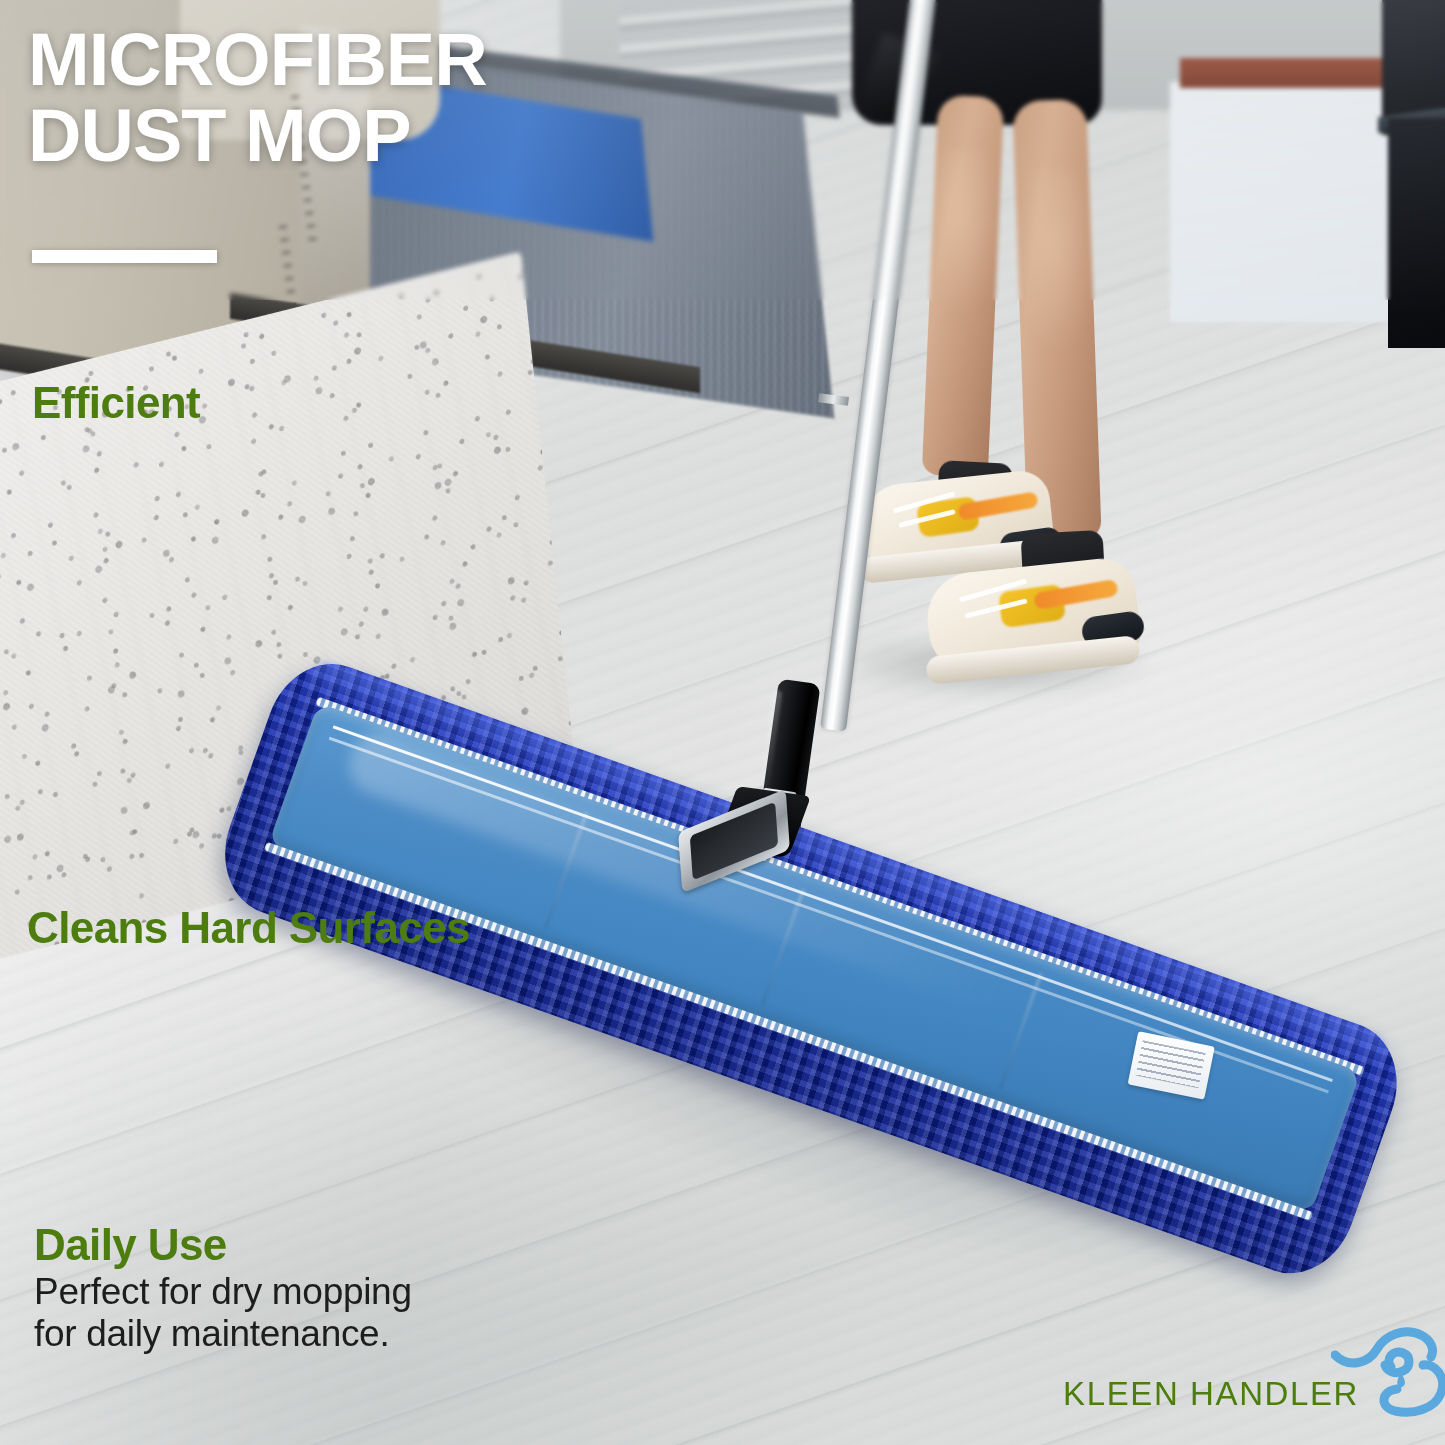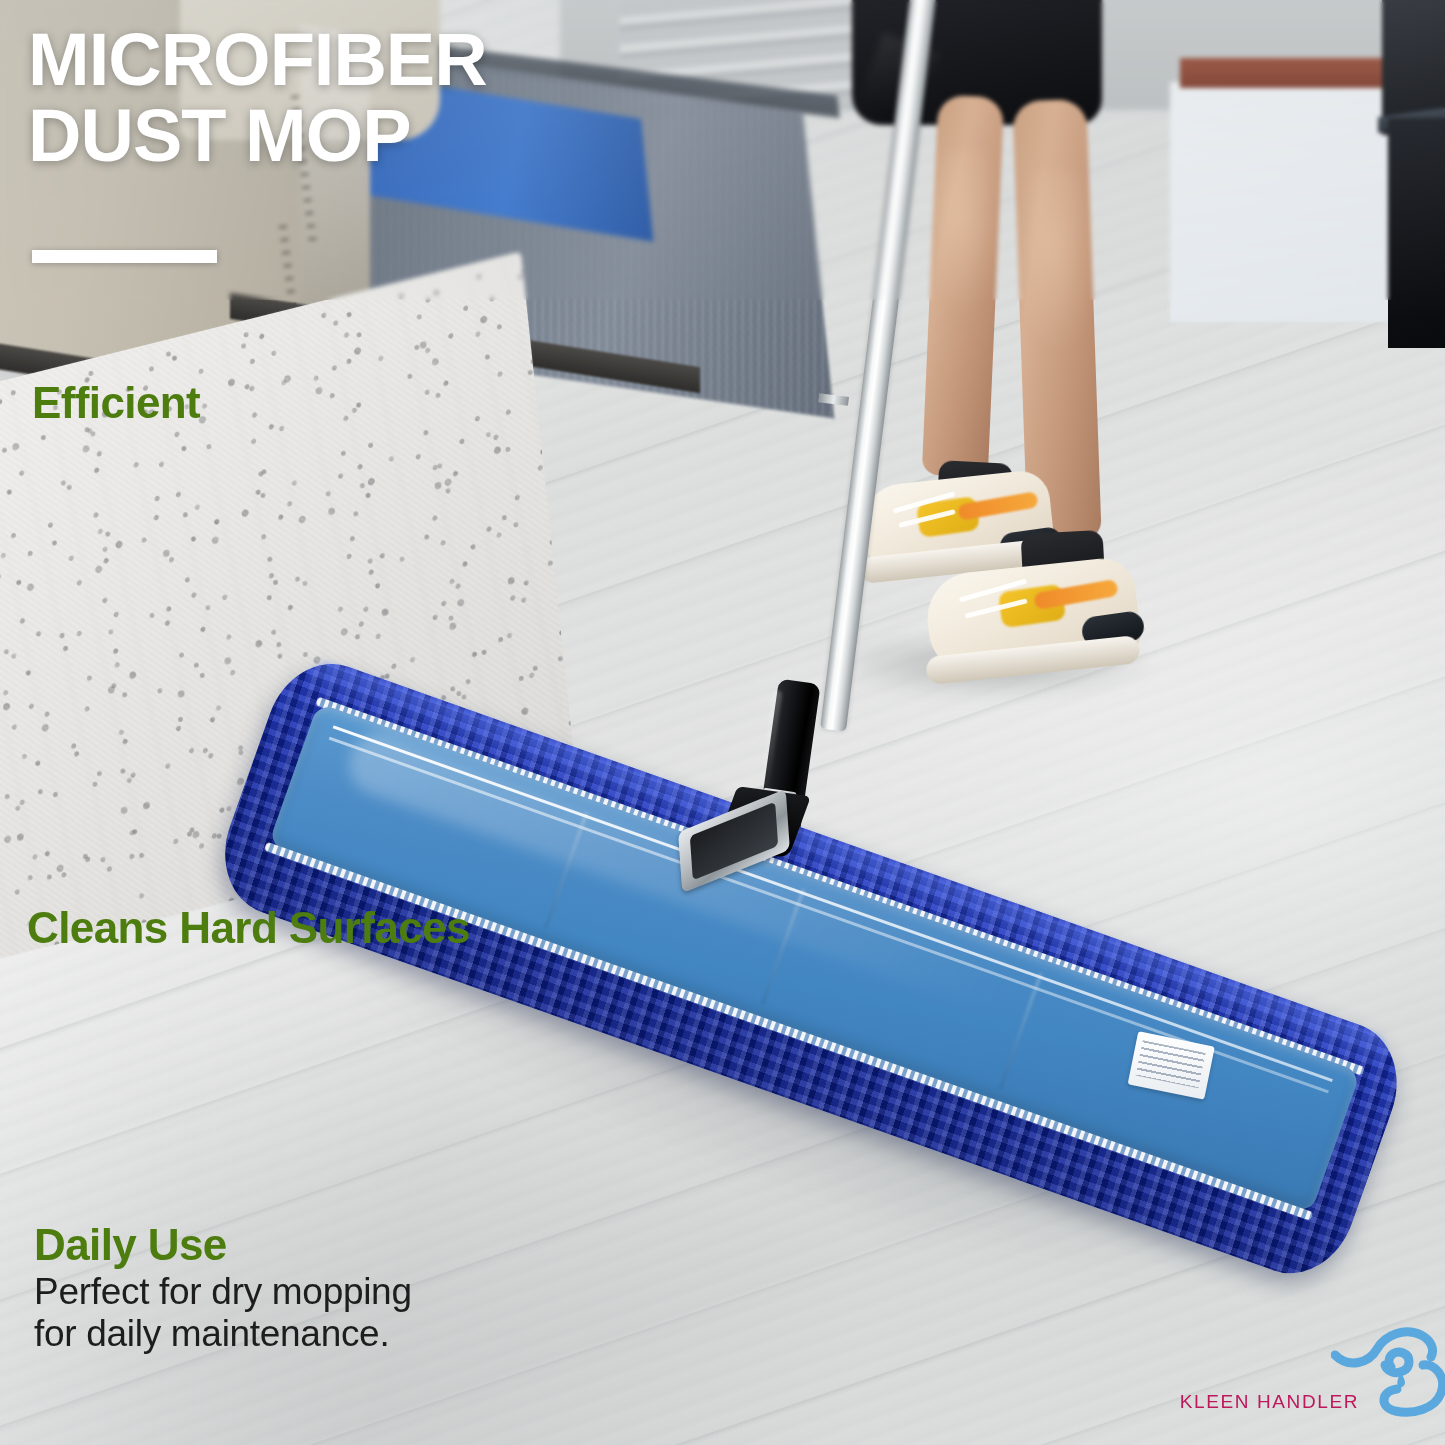--- a/index.html
+++ b/index.html
@@ -467,23 +467,23 @@
   .f2{left:32px;top:622px;width:330px;}
   .f3{left:27px;top:905px;width:545px;}
   .f4{left:16px;top:1222px;width:400px;margin-left:18px;}
 
   
   .logo{
     position:absolute;right:86px;bottom:32px;
     display:flex;align-items:center;
   }
   .logo-text{
-    font-size:19px;
+    font-size:33px;
     letter-spacing:1.6px;
-    color:#be185d;
+    color:#4d7c0f;
     font-weight:400;
     white-space:nowrap;
   }
   .logo-mark{
     position:absolute;right:-92px;bottom:-6px;
     width:120px;height:96px;
   }
 </style>
 </head>
 <body>

